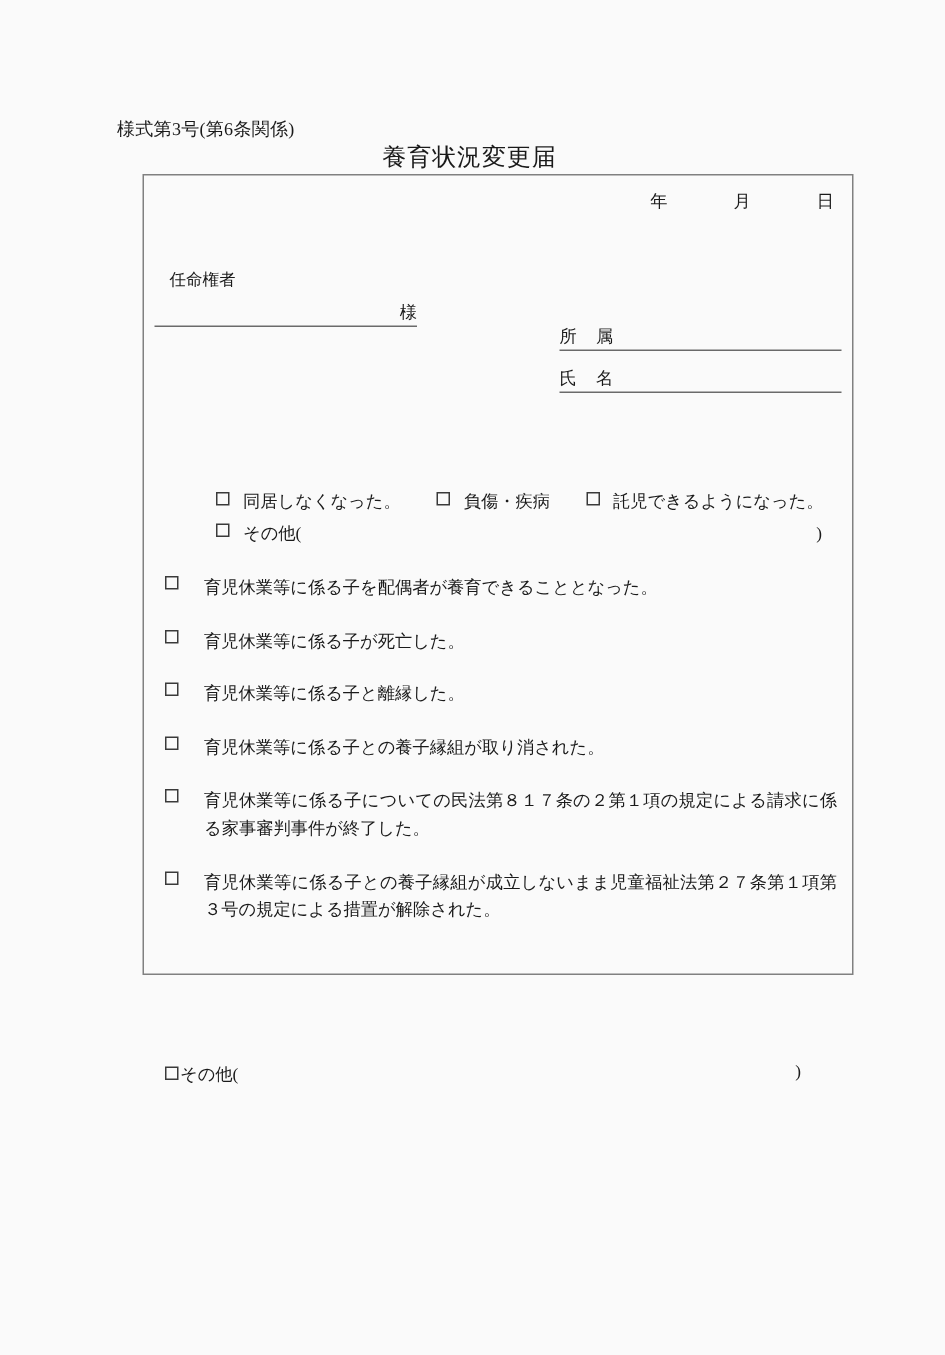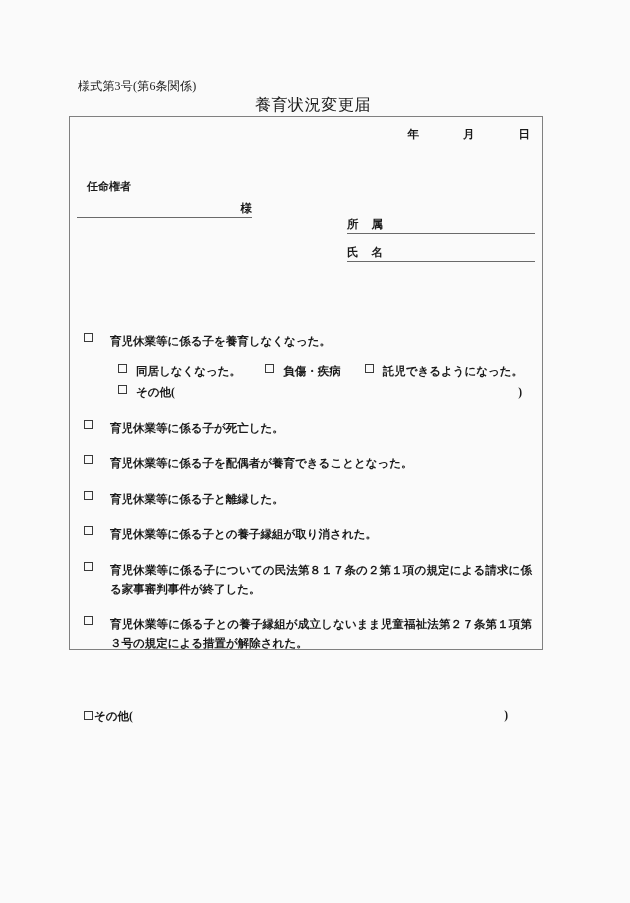--- a/index.html
+++ b/index.html
@@ -38,28 +38,27 @@
     top: 95px;
     text-align: center;
     font-size: 16px;
     letter-spacing: 0.6px;
     padding-right: 4px;
   }
 
   
   .form-box {
     position: absolute;
-    left: 69px;
+    left: 95px;
     top: 116px;
     width: 474px;
     height: 534px;
     border: 1px solid #808080;
     box-sizing: border-box;
     background: transparent;
-    font-weight: bold;
   }
 
   
   .date-line-top {
     position: absolute;
     right: 12px;
     top: 10px;
     font-size: 11.5px;
     white-space: nowrap;
   }
@@ -270,24 +269,20 @@
       </div>
       <div class="submitter-row">
         <span class="label">氏 名</span>
         <span class="value"></span>
       </div>
     </div>
 
 
     <div class="checklist">
 
-      <div class="check-item">
-        <span class="box"></span>
-        <span class="text">育児休業等に係る子を養育しなくなった。</span>
-      </div>
 
       <div class="sub-group">
         <span class="sub-row">
           <span class="sub-opt">
             <span class="box"></span>
             <span>同居しなくなった。</span>
           </span><span class="sub-opt">
             <span class="box"></span>
             <span>負傷・疾病</span>
           </span><span class="sub-opt">
@@ -298,26 +293,26 @@
         <span class="sub-other">
           <span class="box"></span>
           <span>その他(</span>
           <span></span>
           <span class="paren-close">)</span>
         </span>
       </div>
 
       <div class="check-item">
         <span class="box"></span>
+        <span class="text">育児休業等に係る子を配偶者が養育できることとなった。</span>
+      </div>
+
+      <div class="check-item">
+        <span class="box"></span>
         <span class="text">育児休業等に係る子が死亡した。</span>
-      </div>
-
-      <div class="check-item">
-        <span class="box"></span>
-        <span class="text">育児休業等に係る子を配偶者が養育できることとなった。</span>
       </div>
 
       <div class="check-item">
         <span class="box"></span>
         <span class="text">育児休業等に係る子と離縁した。</span>
       </div>
 
       <div class="check-item">
         <span class="box"></span>
         <span class="text">育児休業等に係る子との養子縁組が取り消された。</span>

